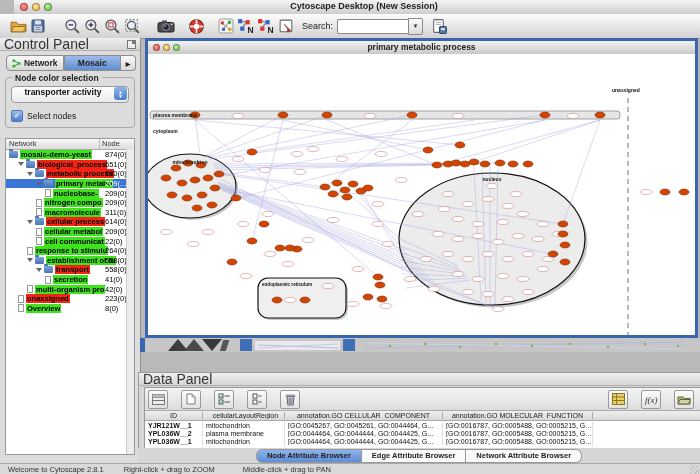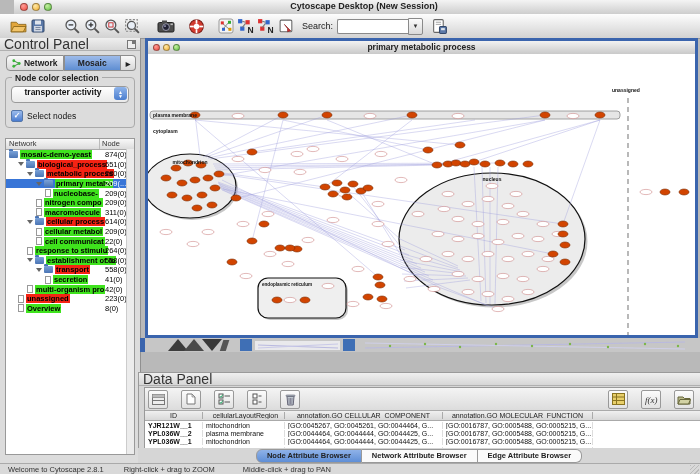--- a/index.html
+++ b/index.html
@@ -773,22 +773,22 @@
     <div class="dscroll">
       <div class="dthumb"></div>
       <div class="dsarrow" style="bottom:9px">▲</div>
       <div class="dsarrow" style="bottom:0">▼</div>
     </div>
   </div>
 </div>
 
 <div class="tabrow">
     <div class="btab sel">Node Attribute Browser</div>
+    <div class="btab">Edge Attribute Browser</div>
     <div class="btab">Network Attribute Browser</div>
-    <div class="btab">Edge Attribute Browser</div>
   </div>
 
 <div class="statusbar">
   <span>Welcome to Cytoscape 2.8.1</span>
   <span>Right-click + drag to ZOOM</span>
   <span>Middle-click + drag to PAN</span>
   <div class="grip"></div>
 </div>
 
 </body></html>

